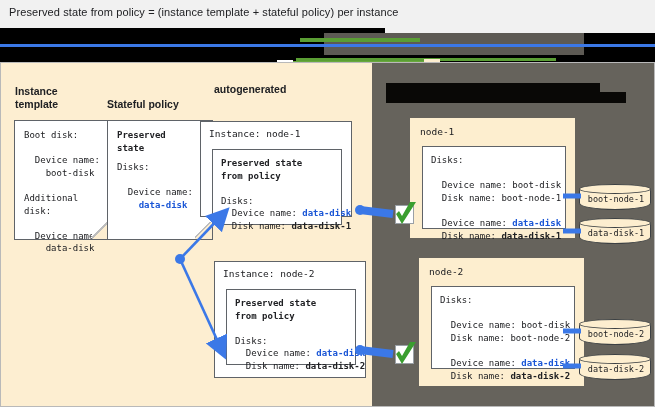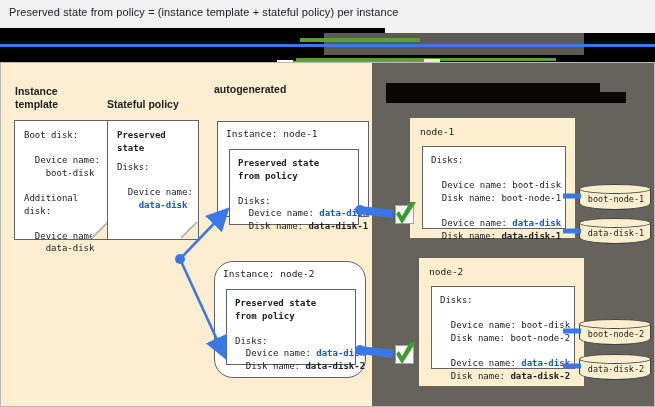--- a/index.html
+++ b/index.html
@@ -179,47 +179,47 @@
 
   Device name:
     data-disk</div>
     <div class="fold"></div>
   </div>
 
   <div class="col-head" style="left:106px;top:35px;">
     <div>Stateful policy</div>
   </div>
 
-  <div class="doc" style="left:106px;top:57px;width:92px;height:120px;">
+  <div class="doc" style="left:106px;top:57px;width:106px;height:120px;">
     <div class="doc-txt" style="font-weight:bold;">Preserved
 state</div>
     <div class="doc-txt" style="top:40px;"><span>Disks:</span>
 
   Device name:
     <span class="blue">data-disk</span></div>
     <div class="fold"></div>
   </div>
 
   <div class="col-head" style="left:213px;top:20px;">
     <div>autogenerated</div>
   </div>
 
-  <div class="box" style="left:216px;top:58px;width:152px;height:96px;padding-left:33px;">
+  <div class="box" style="left:199px;top:58px;width:152px;height:96px;padding-left:33px;">
     <div class="card-title" style="left:8px;top:6px;">Instance: node-1</div>
     <div class="box" style="left:11px;top:27px;width:130px;height:76px;">
       <div class="box-txt"><b class="bold">Preserved state
 from policy</b>
 
 <span>Disks:</span>
   Device name: <span class="blue">data-disk</span>
   Disk name: <b class="bold">data-disk-1</b></div>
     </div>
   </div>
 
-  <div class="box" style="left:213px;top:198px;width:152px;height:117px;border-radius:19px;">
+  <div class="box" style="left:213px;top:198px;width:152px;height:117px;">
     <div class="card-title" style="left:8px;top:6px;">Instance: node-2</div>
     <div class="box" style="left:11px;top:27px;width:130px;height:76px;">
       <div class="box-txt"><b class="bold">Preserved state
 from policy</b>
 
 <span>Disks:</span>
   Device name: <span class="blue">data-disk</span>
   Disk name: <b class="bold">data-disk-2</b></div>
     </div>
   </div>

